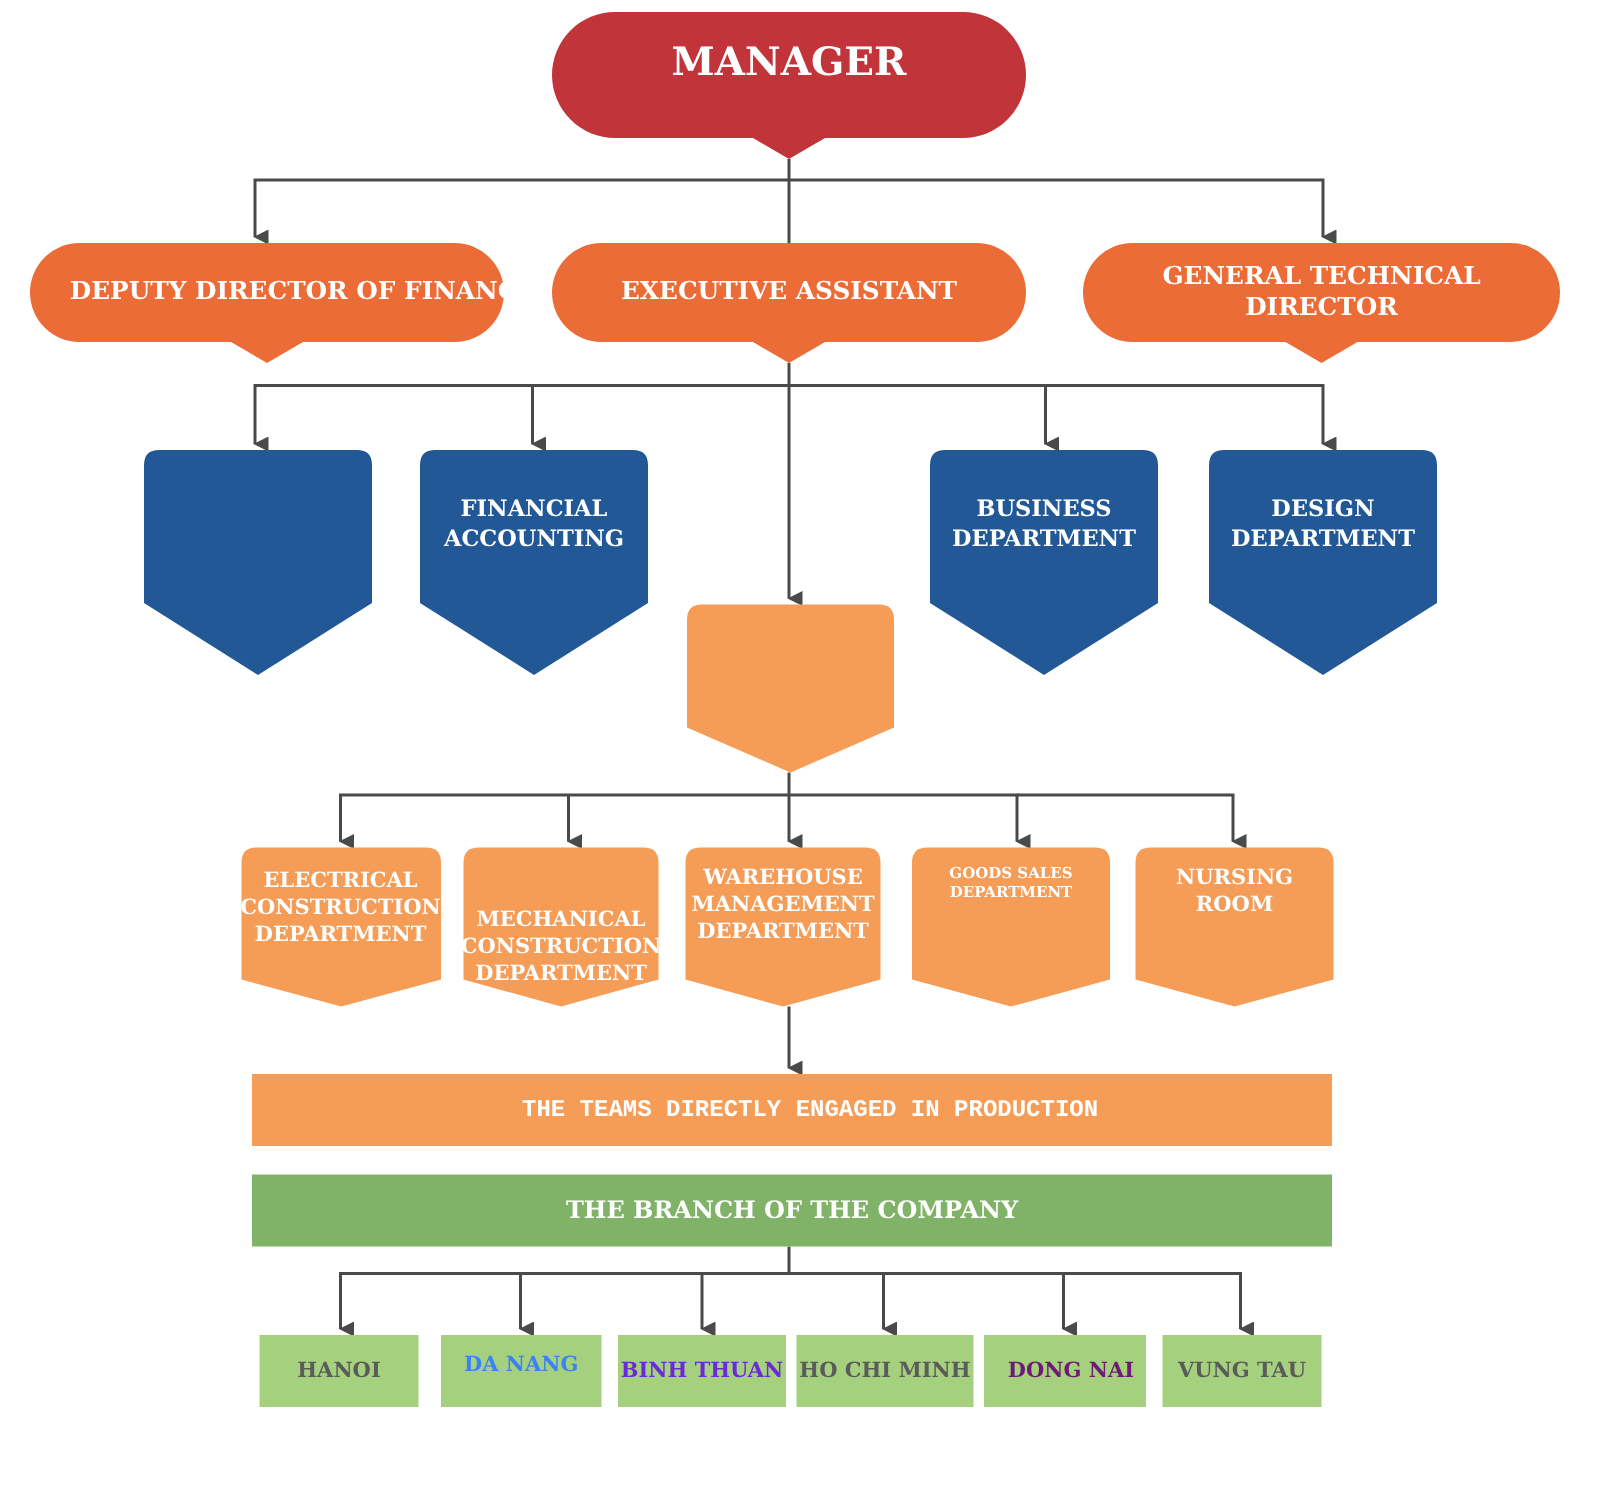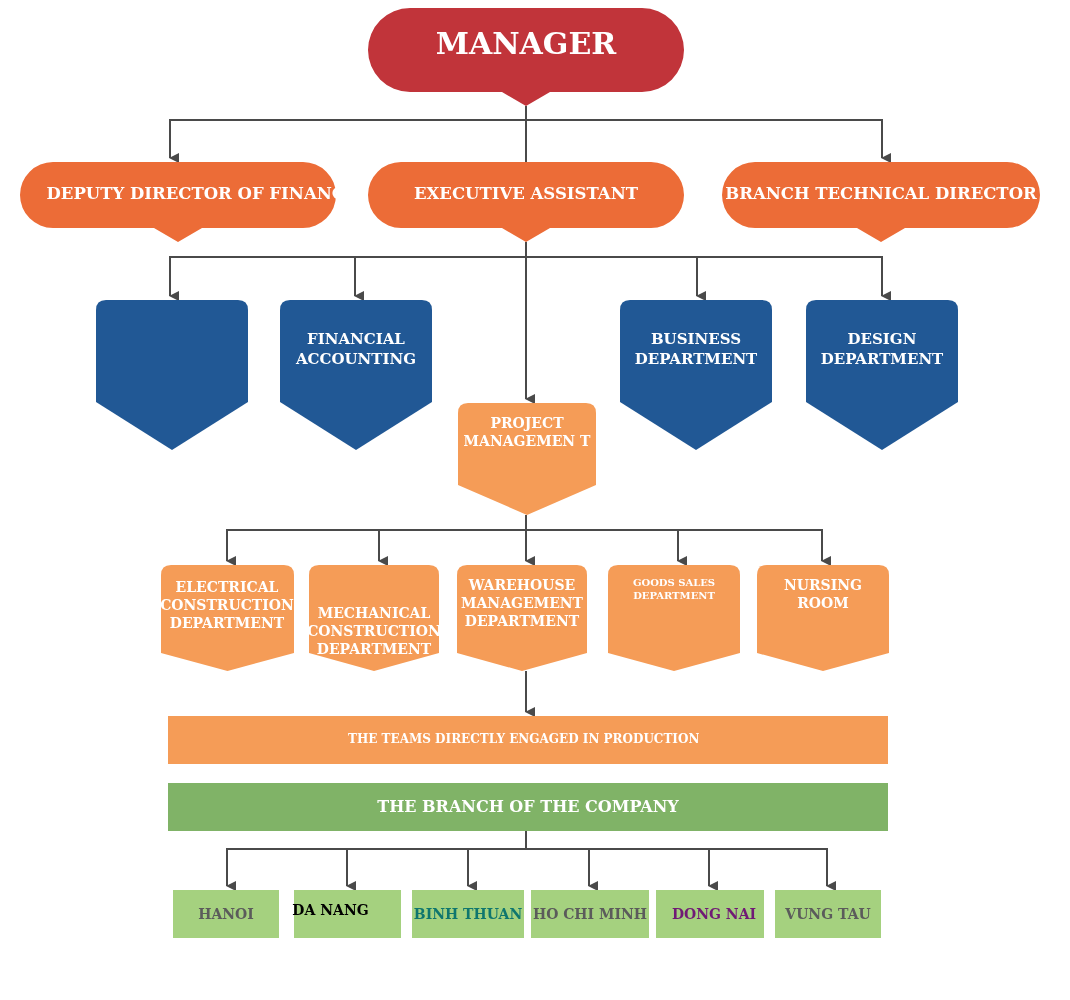--- a/index.html
+++ b/index.html
@@ -65,58 +65,56 @@
         <rect x="173" y="890" width="106" height="48" fill="#a5d17f"></rect>
         <rect x="294" y="890" width="107" height="48" fill="#a5d17f"></rect>
         <rect x="412" y="890" width="112" height="48" fill="#a5d17f"></rect>
         <rect x="531" y="890" width="118" height="48" fill="#a5d17f"></rect>
         <rect x="656" y="890" width="108" height="48" fill="#a5d17f"></rect>
         <rect x="775" y="890" width="106" height="48" fill="#a5d17f"></rect>
       </g>
   </svg>
 
   
-  <div class="lbl" style="left:368px;top:8px;width:316px;height:70px;font-size:30px;">MANAGER</div>
+  <div class="lbl" style="left:368px;top:8px;width:316px;height:70px;font-size:26px;">MANAGER</div>
 
   
   <div class="lbl" style="left:20px;top:162px;width:316px;height:64px;font-size:16.5px;margin-left:24px;">DEPUTY DIRECTOR OF FINANCE</div>
   <div class="lbl" style="left:368px;top:162px;width:316px;height:64px;font-size:16.5px;">EXECUTIVE ASSISTANT</div>
-  <div class="lbl" style="left:722px;top:162px;width:318px;height:64px;font-size:16.5px;">BRANCH TECHNICAL DIRECTOR</div>
+  <div class="lbl" style="left:722px;top:162px;width:318px;height:64px;font-size:16.5px;">GENERAL TECHNICAL DIRECTOR</div>
 
   
   <div class="lbl" style="left:280px;top:330px;width:152px;height:60px;font-size:15px;align-items:flex-start;">FINANCIAL
 ACCOUNTING</div>
   <div class="lbl" style="left:620px;top:330px;width:152px;height:60px;font-size:15px;align-items:flex-start;">BUSINESS
 DEPARTMENT</div>
   <div class="lbl" style="left:806px;top:330px;width:152px;height:60px;font-size:15px;align-items:flex-start;">DESIGN
 DEPARTMENT</div>
 
   
-  <div class="lbl" style="left:458px;top:414px;width:138px;height:60px;font-size:14px;align-items:flex-start;">PROJECT
-MANAGEMEN T</div>
 
   
   <div class="lbl" style="left:160px;top:578px;width:134px;height:72px;font-size:14px;align-items:flex-start;">ELECTRICAL
 CONSTRUCTION
 DEPARTMENT</div>
   <div class="lbl" style="left:309px;top:604px;width:130px;height:72px;font-size:14px;align-items:flex-start;">MECHANICAL
 CONSTRUCTION
 DEPARTMENT</div>
   <div class="lbl" style="left:457px;top:576px;width:130px;height:72px;font-size:14px;align-items:flex-start;">WAREHOUSE
 MANAGEMENT
 DEPARTMENT</div>
   <div class="lbl" style="left:608px;top:576px;width:132px;height:50px;font-size:10px;align-items:flex-start;">GOODS SALES
 DEPARTMENT</div>
   <div class="lbl" style="left:757px;top:576px;width:132px;height:50px;font-size:14px;align-items:flex-start;">NURSING
 ROOM</div>
 
   
-  <div class="lbl" style="left:288px;top:716px;width:600px;height:48px;font-size:12px;justify-content:flex-start;padding-left:60px;box-sizing:border-box;">THE TEAMS DIRECTLY ENGAGED IN PRODUCTION</div>
+  <div class="lbl" style="left:288px;top:716px;width:600px;height:48px;font-size:16px;justify-content:flex-start;padding-left:60px;box-sizing:border-box;font-family:Liberation Mono, monospace;">THE TEAMS DIRECTLY ENGAGED IN PRODUCTION</div>
   <div class="lbl" style="left:168px;top:783px;width:720px;height:48px;font-size:16px;">THE BRANCH OF THE COMPANY</div>
 
   
   <div class="lbl br" style="left:173px;top:890px;width:106px;height:48px;font-size:14px;color:#5b5b5b;border-radius:12px;">HANOI</div>
-  <div class="lbl br" style="left:277px;top:890px;width:107px;height:40px;font-size:14px;color:#000000;">DA NANG</div>
-  <div class="lbl br" style="left:412px;top:890px;width:112px;height:48px;font-size:14px;color:#0f766e;">BINH THUAN</div>
+  <div class="lbl br" style="left:294px;top:890px;width:107px;height:40px;font-size:14px;color:#3b82f6;">DA NANG</div>
+  <div class="lbl br" style="left:412px;top:890px;width:112px;height:48px;font-size:14px;color:#6d28d9;">BINH THUAN</div>
   <div class="lbl br" style="left:531px;top:890px;width:118px;height:48px;font-size:14px;color:#5b5b5b;">HO CHI MINH</div>
   <div class="lbl br" style="left:656px;top:890px;width:116px;height:48px;font-size:14px;color:#701a75;">DONG NAI</div>
   <div class="lbl br" style="left:775px;top:890px;width:106px;height:48px;font-size:14px;color:#5b5b5b;">VUNG TAU</div>
 </div>
 
 </body></html>

